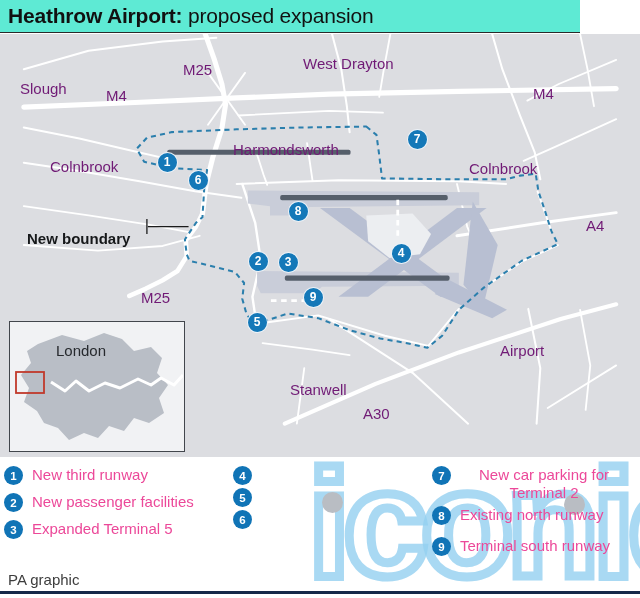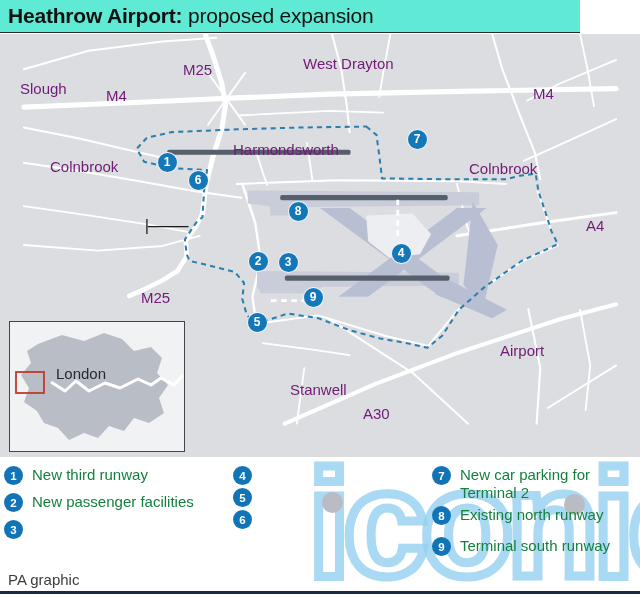--- a/index.html
+++ b/index.html
@@ -31,38 +31,38 @@
     background:#1478b8;border:1.6px solid rgba(248,250,252,.95);
     color:#fff;font-size:12px;font-weight:bold;
     display:flex;align-items:center;justify-content:center;
     box-sizing:border-box;z-index:4;
   }
   
   .inset{
     position:absolute;left:9px;top:287px;width:176px;height:131px;
     background:#f1f2f4;border:1.6px solid #42464c;box-sizing:border-box;z-index:4;
   }
-  .inset-label{position:absolute;left:46px;top:43px;font-size:15px;color:#26292d;}
+  .inset-label{position:absolute;left:46px;top:20px;font-size:15px;color:#26292d;}
   
   .legend{position:absolute;left:0;top:457px;width:640px;height:120px;z-index:2;}
   .legend-col{position:absolute;top:9px;}
   .legend-col.c1{left:4px;width:215px;}
   .legend-col.c2{left:233px;width:200px;}
   .legend-col.c3{left:432px;width:205px;}
   .legend-row{display:flex;align-items:flex-start;gap:9px;}
   .c1 .legend-row{margin-bottom:8px;}
   .c2 .legend-row{margin-bottom:3px;}
   .c3 .legend-row:nth-child(1){margin-bottom:4px;}
   .c3 .legend-row:nth-child(2){margin-bottom:12px;}
   .legend-num{
     flex:0 0 19px;width:19px;height:19px;border-radius:50%;background:#1074b6;
     color:#fff;font-size:11.5px;font-weight:bold;
     display:flex;align-items:center;justify-content:center;
   }
-  .legend-text{font-size:15px;line-height:18px;color:#15803d;max-width:168px;}
+  .legend-text{font-size:15px;line-height:18px;color:#ec4899;max-width:168px;text-align:center;}
   .c1 .legend-text{max-width:195px;}
   
   .credit{position:absolute;left:8px;top:571px;font-size:15px;color:#3d3d3d;z-index:2;}
   .bottom-rule{position:absolute;left:0;top:591px;width:640px;height:2.6px;background:#16294a;z-index:3;}
   
   .watermark{
     position:absolute;left:308px;top:455px;width:340px;height:140px;
     z-index:1;pointer-events:none;overflow:visible;
   }
   .watermark .wm-text{
@@ -153,20 +153,21 @@
   </div>
 <div class="map-label" style="left: 20px; top: 46px;">Slough</div>
     <div class="map-label" style="left: 106px; top: 53px;">M4</div>
     <div class="map-label" style="left: 183px; top: 27px;">M25</div>
     <div class="map-label" style="left: 303px; top: 21px;">West Drayton</div>
     <div class="map-label" style="left: 533px; top: 51px;">M4</div>
     <div class="map-label" style="left: 233px; top: 107px;">Harmondsworth</div>
     <div class="map-label" style="left: 50px; top: 124px;">Colnbrook</div>
     <div class="map-label" style="left: 469px; top: 126px;">Colnbrook</div>
     <div class="map-label" style="left: 586px; top: 183px;">A4</div>
+    <div class="map-label bold" style="left: 27px; top: 196px;">New boundary</div>
     <div class="map-label" style="left: 141px; top: 255px;">M25</div>
     <div class="map-label" style="left: 500px; top: 308px;">Airport</div>
     <div class="map-label" style="left: 290px; top: 347px;">Stanwell</div>
     <div class="map-label" style="left: 363px; top: 371px;">A30</div>
     <div class="map-marker" style="left: 156.5px; top: 117.5px;">1</div>
     <div class="map-marker" style="left: 247.5px; top: 216.5px;">2</div>
     <div class="map-marker" style="left: 277.5px; top: 217.5px;">3</div>
     <div class="map-marker" style="left: 390.5px; top: 208.5px;">4</div>
     <div class="map-marker" style="left: 246.5px; top: 277.5px;">5</div>
     <div class="map-marker" style="left: 187.5px; top: 135.5px;">6</div>
@@ -186,20 +187,21 @@
       <div class="legend-row">
         <span class="legend-num">1</span>
         <span class="legend-text">New third runway</span>
       </div>
       <div class="legend-row">
         <span class="legend-num">2</span>
         <span class="legend-text">New passenger facilities</span>
       </div>
       <div class="legend-row">
         <span class="legend-num">3</span>
+        <span class="legend-text">Expanded Terminal 5</span>
       </div>
     </div>
   <div class="legend-col c2">
       <div class="legend-row">
         <span class="legend-num">4</span>
       </div>
       <div class="legend-row">
         <span class="legend-num">5</span>
       </div>
       <div class="legend-row">

